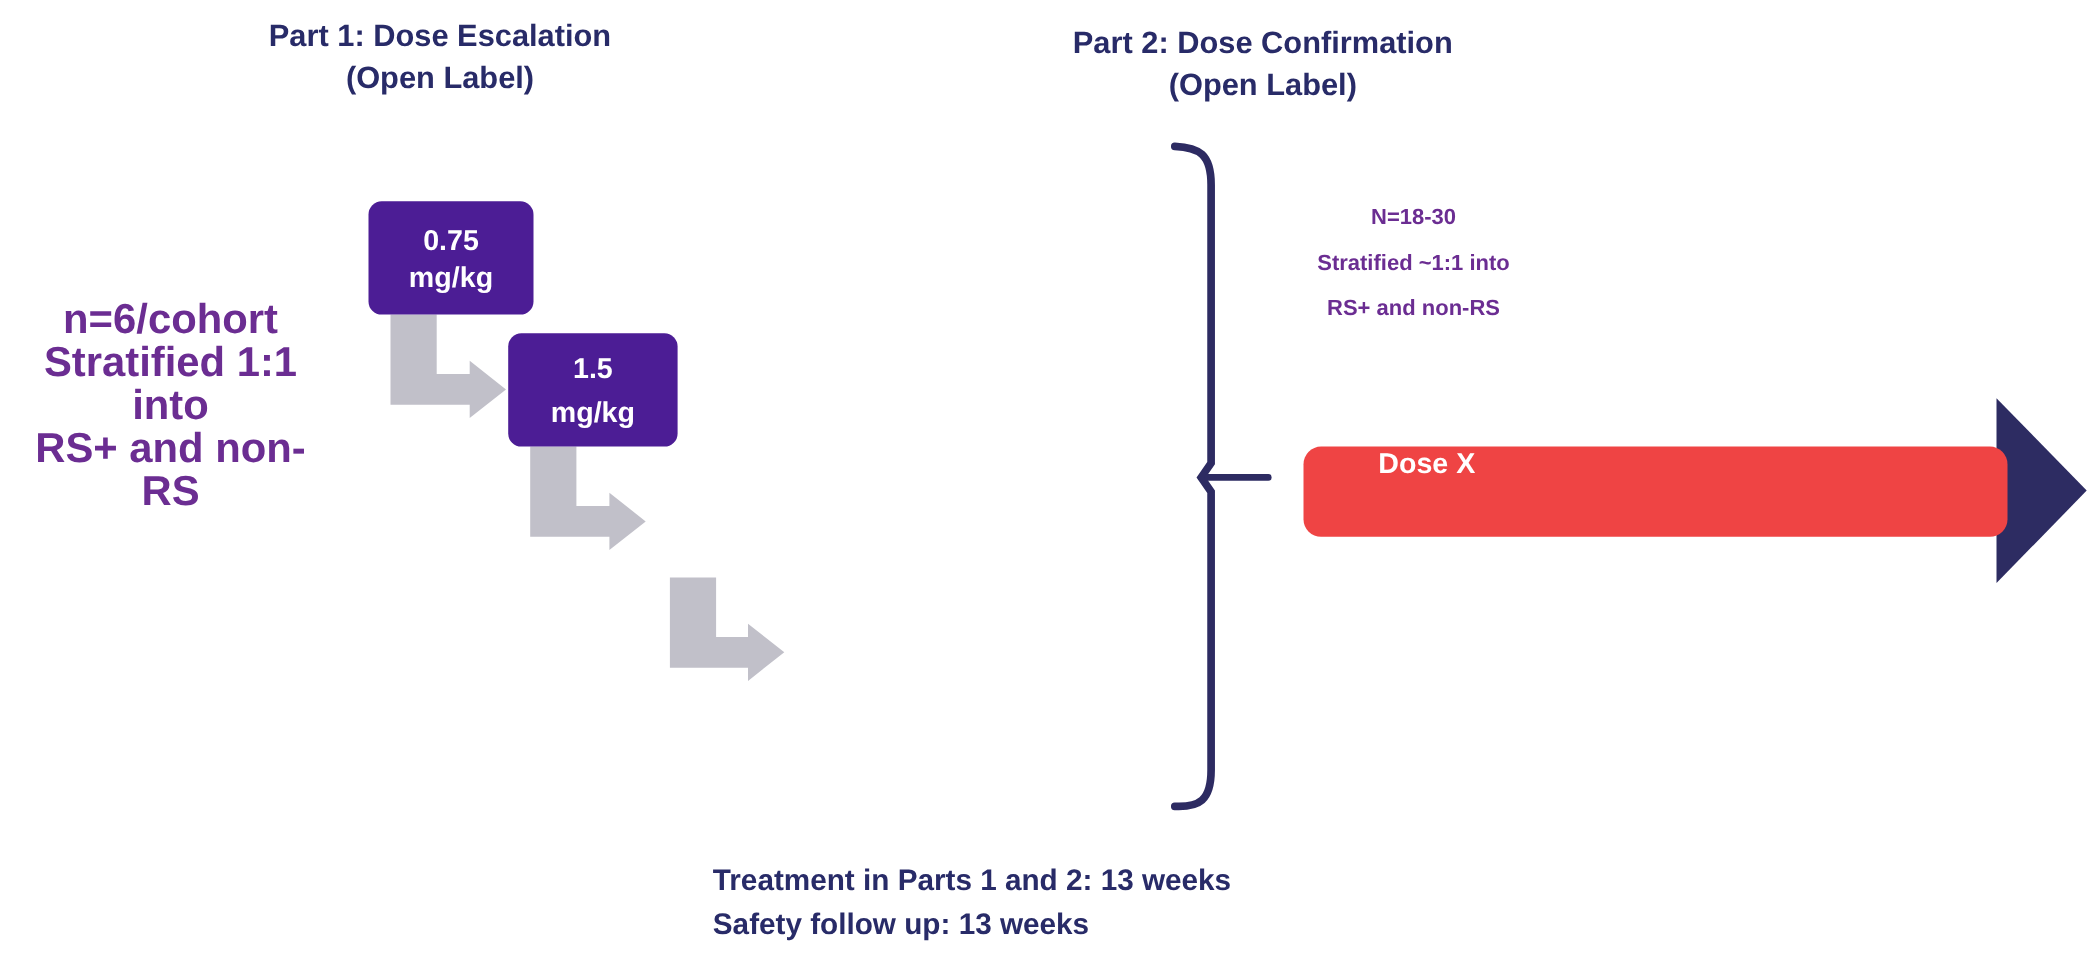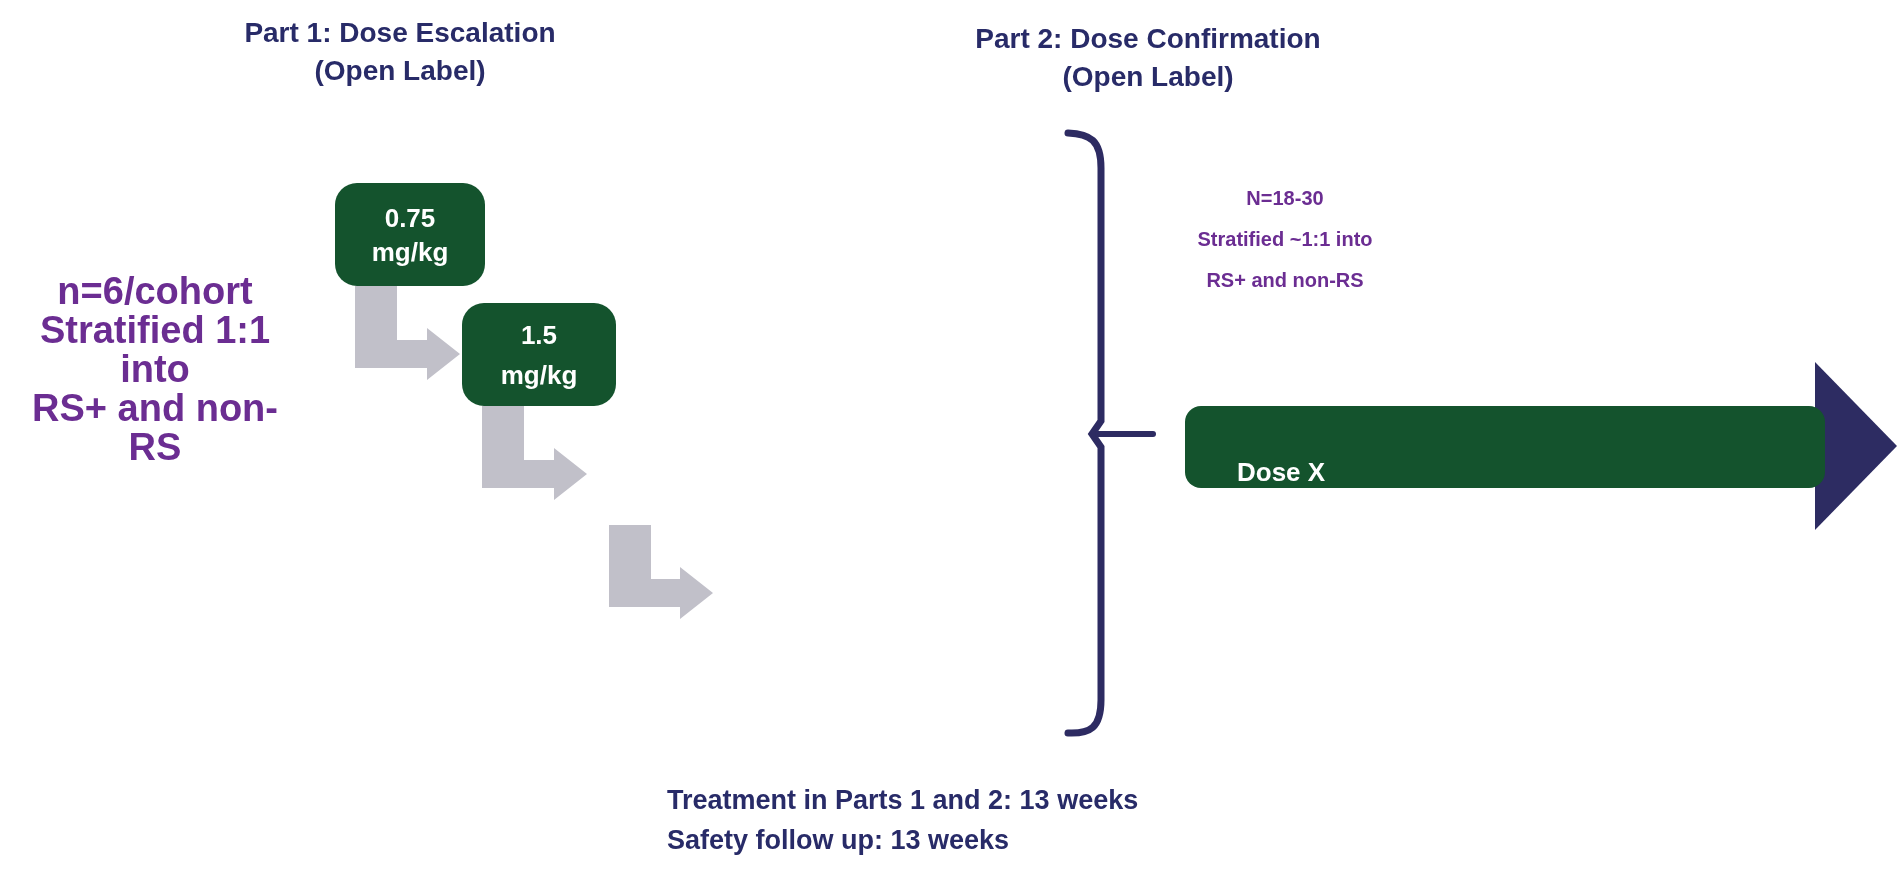--- a/index.html
+++ b/index.html
@@ -22,43 +22,43 @@
     text-align: center;
   }
   .purple-note {
     color: #6b2d92;
     font-weight: bold;
     font-size: 38px;
     text-align: center;
   }
   .dose-box {
     position: absolute;
-    background: #14532d;
-    border-radius: 22px;
+    background: #4c1d95;
+    border-radius: 12px;
     color: #ffffff;
     font-weight: bold;
     font-size: 26px;
     line-height: 34px;
     display: flex;
     align-items: center;
     justify-content: center;
     text-align: center;
   }
   .dosex-rect {
     position: absolute;
     left: 1185px; top: 406px;
     width: 640px; height: 82px;
-    background: #14532d;
+    background: #ef4444;
     border-radius: 16px;
     color: #ffffff;
     font-weight: bold;
     font-size: 26px;
     display: flex;
-    align-items: flex-end;
-    padding-left: 52px;
+    align-items: flex-start;
+    padding-left: 68px;
     box-sizing: border-box;
   }
   .footer-note {
     color: #282b68;
     font-weight: bold;
     font-size: 27px;
     line-height: 40px;
     text-align: left;
   }
   svg.diagram-layer { position: absolute; left: 0; top: 0; }
@@ -102,16 +102,16 @@
 
   <div class="dose-box preline" style="left:462px; top:303px; width:154px; height:103px; line-height:40px;">1.5
 mg/kg</div>
 
 
 
   <div class="dosex-rect">
     <span>Dose X</span>
   </div>
 
-  <div class="abs footer-note preline" style="left:648px; top:780px; width:600px;margin-left:19px;">Treatment in Parts 1 and 2: 13 weeks
+  <div class="abs footer-note preline" style="left:648px; top:780px; width:600px;">Treatment in Parts 1 and 2: 13 weeks
 Safety follow up: 13 weeks</div>
 
 </div>
 
 </body></html>

